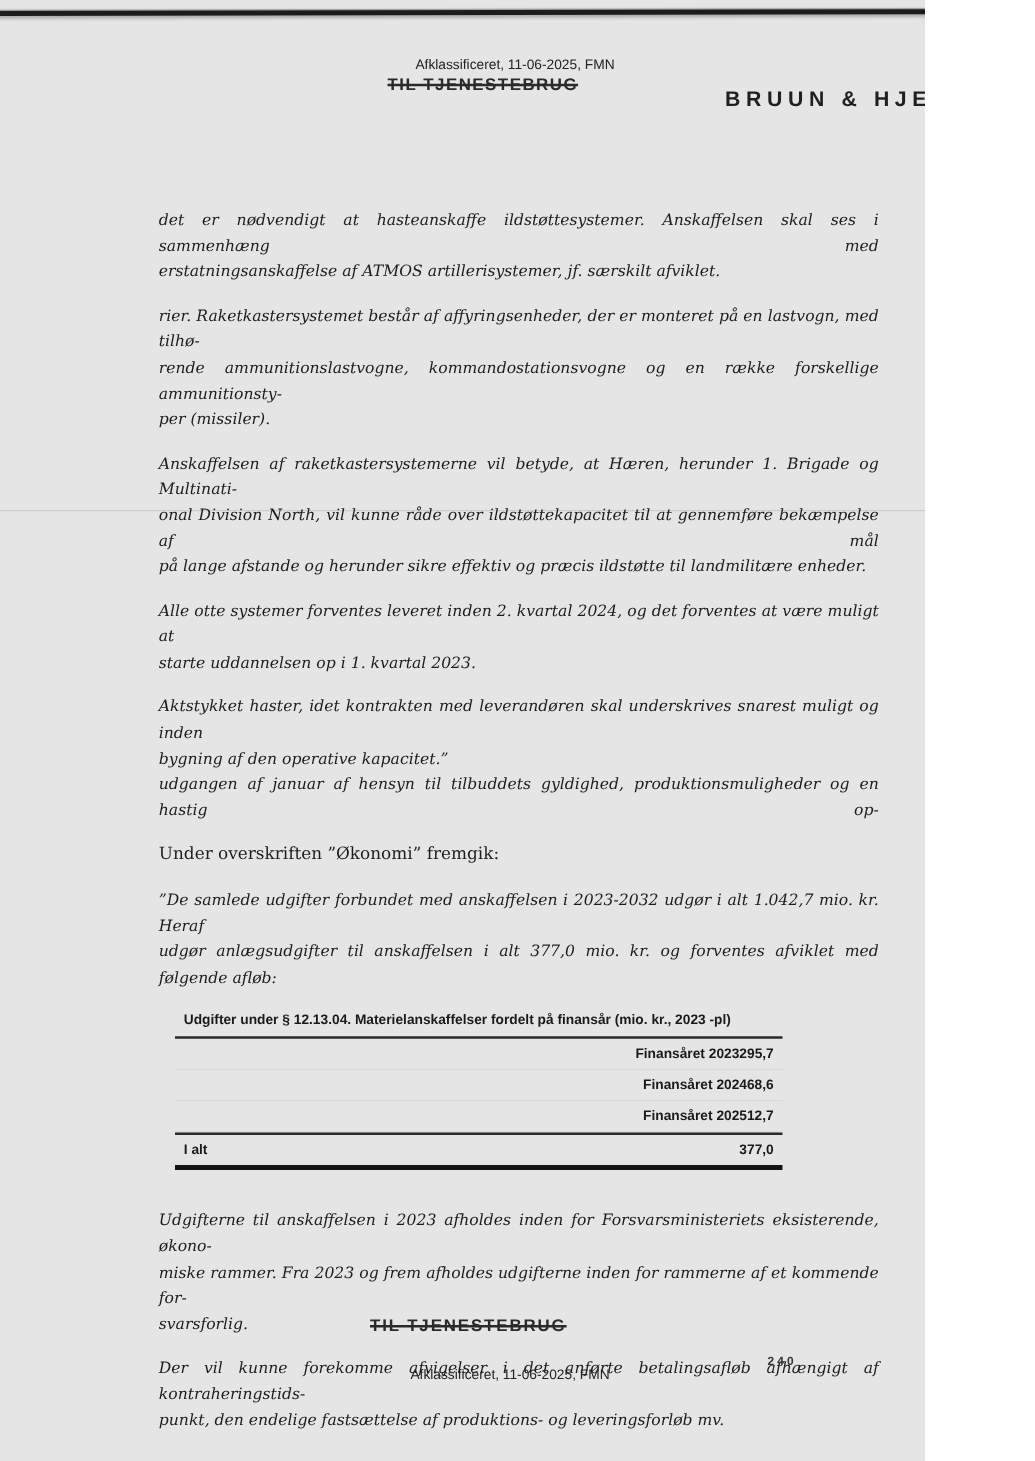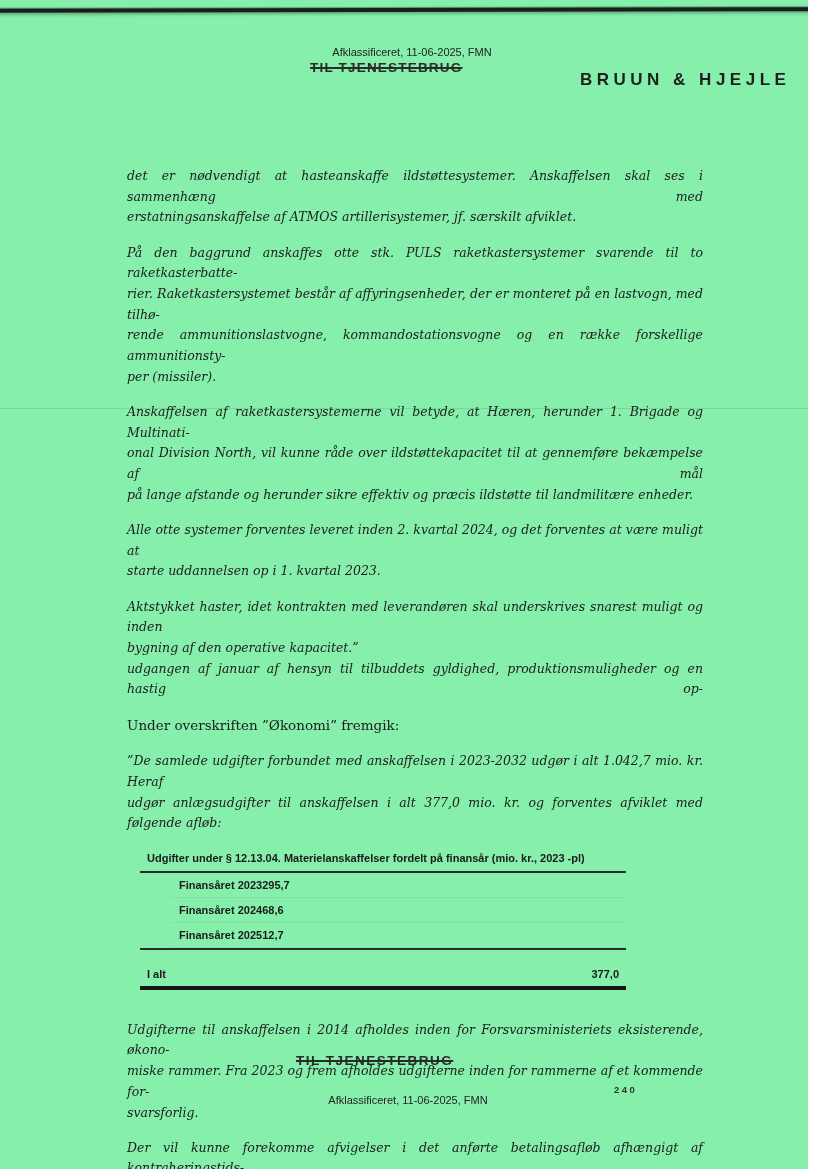--- a/index.html
+++ b/index.html
@@ -1,20 +1,20 @@
 <!DOCTYPE html>
 <html><head>
 <meta charset="utf-8">
 <style>
   html, body { margin: 0; padding: 0; background: #ffffff; }
   .page {
     position: relative;
-    width: 808px;
+    width: 740px;
     height: 1169px;
-    background: #86efac;
+    background: #e5e5e5;
     font-family: "DejaVu Serif", serif;
     color: #1d1d1d;
     overflow: hidden;
   }
   
   .top-edge {
     position: absolute;
     top: 8px; left: -4px;
     width: 840px; height: 4px;
     background: #1c1c1c;
@@ -65,28 +65,27 @@
     width: 486px;
     font-family: "Liberation Sans", sans-serif;
     font-style: normal;
     font-weight: 700;
     font-size: 11px;
     line-height: 13px;
     color: #1a1a1a;
   }
   .tbl-title { padding: 3px 7px 6px 7px; border-bottom: 2px solid #2b2b2b; }
   .tbl-row {
-    display: flex; justify-content: flex-start;
+    display: flex; justify-content: flex-end;
     padding: 6px 7px 5px 7px;
     border-bottom: 1px solid rgba(0,0,0,0.05);
-    margin-left: 32px;
   }
   .tbl-total {
     display: flex; justify-content: space-between;
-    padding: 18px 7px 5px 7px;
+    padding: 6px 7px 5px 7px;
     border-top: 2px solid #2b2b2b;
     border-bottom: 4px solid #141414;
   }
   .f-class {
     position: absolute; top: 1053px; left: 296px;
     font-family: "Liberation Sans", sans-serif;
     font-size: 13.5px; font-weight: 700; letter-spacing: 1.5px;
     color: #2a2a2a;
     text-decoration: line-through;
     text-decoration-thickness: 2px;
@@ -115,21 +114,20 @@
   <div class="h-declass">Afklassificeret, 11-06-2025, FMN</div>
   <div class="h-class">TIL TJENESTEBRUG</div>
   <div class="h-firm">BRUUN &amp; HJEJLE</div>
 
   <div class="body-block">
     <div class="para">
         <div class="tl">det er nødvendigt at hasteanskaffe ildstøttesystemer. Anskaffelsen skal ses i sammenhæng med</div>
         <div class="tl tl-last">erstatningsanskaffelse af ATMOS artillerisystemer, jf. særskilt afviklet.</div>
       </div>
     <div class="para">
-        <div class="tl">På den baggrund anskaffes otte stk. PULS raketkastersystemer svarende til to raketkasterbatte-</div>
         <div class="tl">rier. Raketkastersystemet består af affyringsenheder, der er monteret på en lastvogn, med tilhø-</div>
         <div class="tl">rende ammunitionslastvogne, kommandostationsvogne og en række forskellige ammunitionsty-</div>
         <div class="tl tl-last">per (missiler).</div>
       </div>
     <div class="para">
         <div class="tl">Anskaffelsen af raketkastersystemerne vil betyde, at Hæren, herunder 1. Brigade og Multinati-</div>
         <div class="tl">onal Division North, vil kunne råde over ildstøttekapacitet til at gennemføre bekæmpelse af mål</div>
         <div class="tl tl-last">på lange afstande og herunder sikre effektiv og præcis ildstøtte til landmilitære enheder.</div>
       </div>
     <div class="para">
@@ -165,21 +163,21 @@
             <span>12,7</span>
           </div>
         </div>
       <div class="tbl-total">
         <span>I alt</span>
         <span>377,0</span>
       </div>
     </div>
 
     <div class="para">
-        <div class="tl">Udgifterne til anskaffelsen i 2014 afholdes inden for Forsvarsministeriets eksisterende, økono-</div>
+        <div class="tl">Udgifterne til anskaffelsen i 2023 afholdes inden for Forsvarsministeriets eksisterende, økono-</div>
         <div class="tl">miske rammer. Fra 2023 og frem afholdes udgifterne inden for rammerne af et kommende for-</div>
         <div class="tl tl-last">svarsforlig.</div>
       </div>
     <div class="para">
         <div class="tl">Der vil kunne forekomme afvigelser i det anførte betalingsafløb afhængigt af kontraheringstids-</div>
         <div class="tl tl-last">punkt, den endelige fastsættelse af produktions- og leveringsforløb mv.</div>
       </div>
 
   </div>
 

